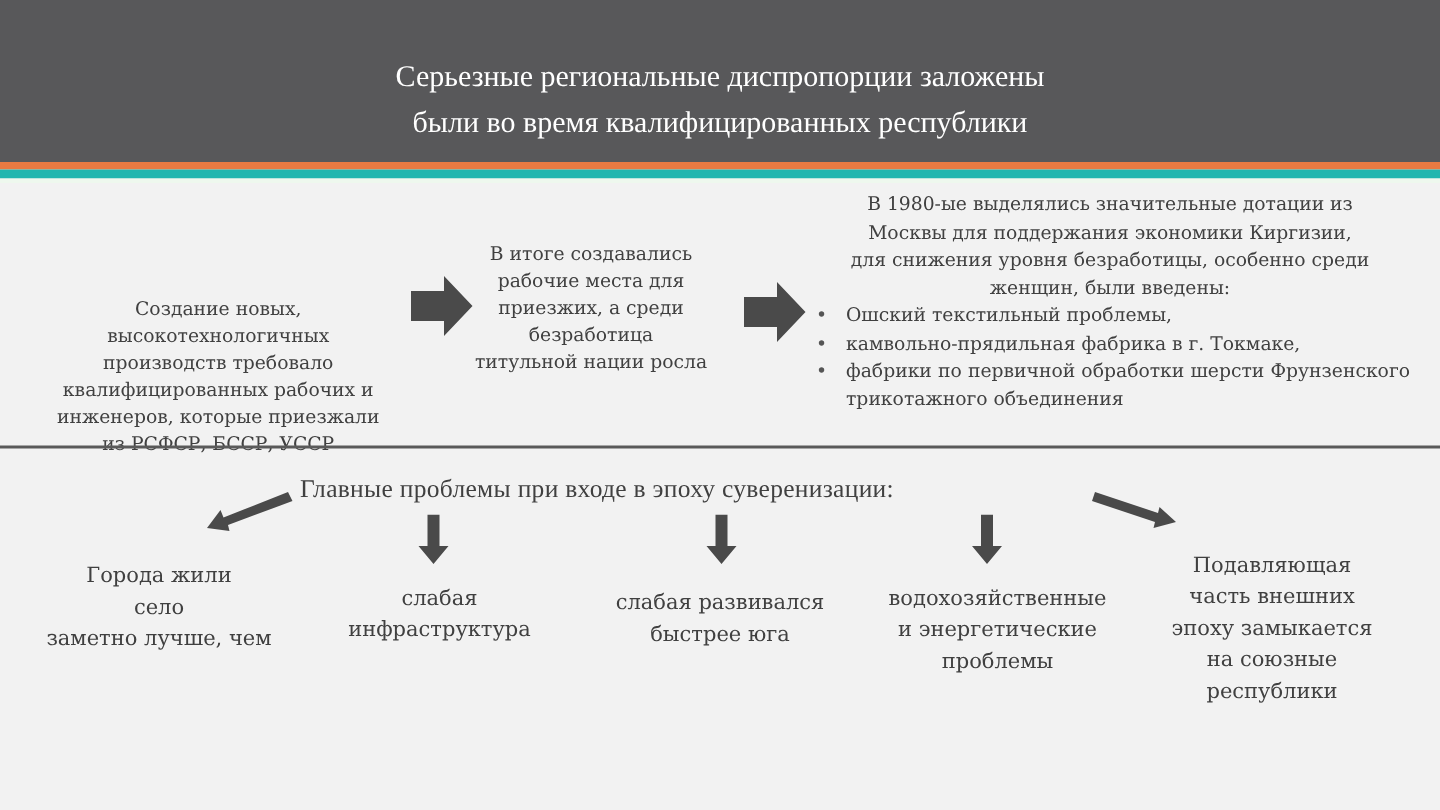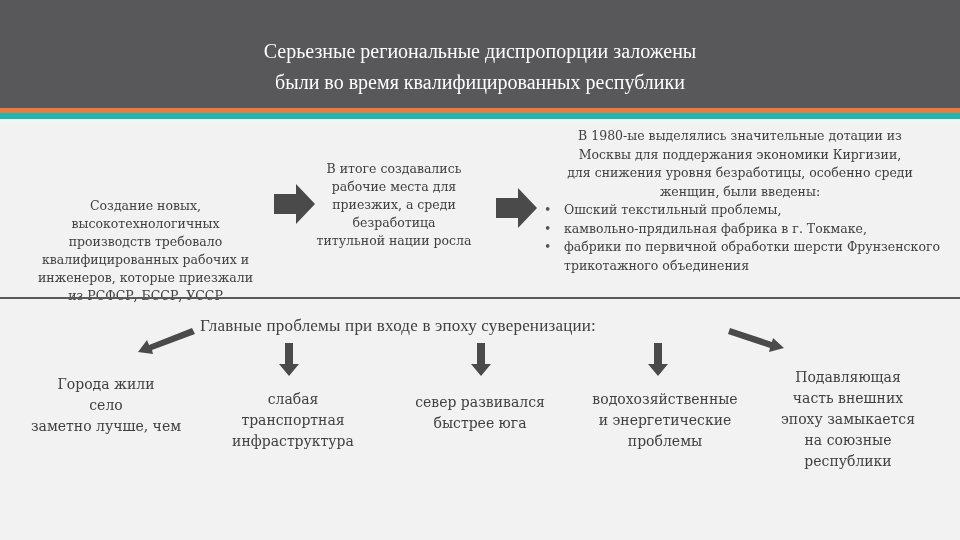--- a/index.html
+++ b/index.html
@@ -124,25 +124,24 @@
   <polygon points="2,2 44,16 45,12 56,22 41,26 42,22 0,8" fill="#4a4a4a"></polygon>
 </svg>
 
 <div class="prob p1">
   <div>Города жили</div>
   <div>село</div>
   <div>заметно лучше, чем</div>
 </div>
 <div class="prob p2">
   <div>слабая</div>
-  <div>транспортная</div>
   <div>инфраструктура</div>
 </div>
 <div class="prob p3">
-  <div>север развивался</div>
+  <div>слабая развивался</div>
   <div>быстрее юга</div>
 </div>
 <div class="prob p4">
   <div>водохозяйственные</div>
   <div>и энергетические</div>
   <div>проблемы</div>
 </div>
 <div class="prob p5">
   <div>Подавляющая</div>
   <div>часть внешних</div>

